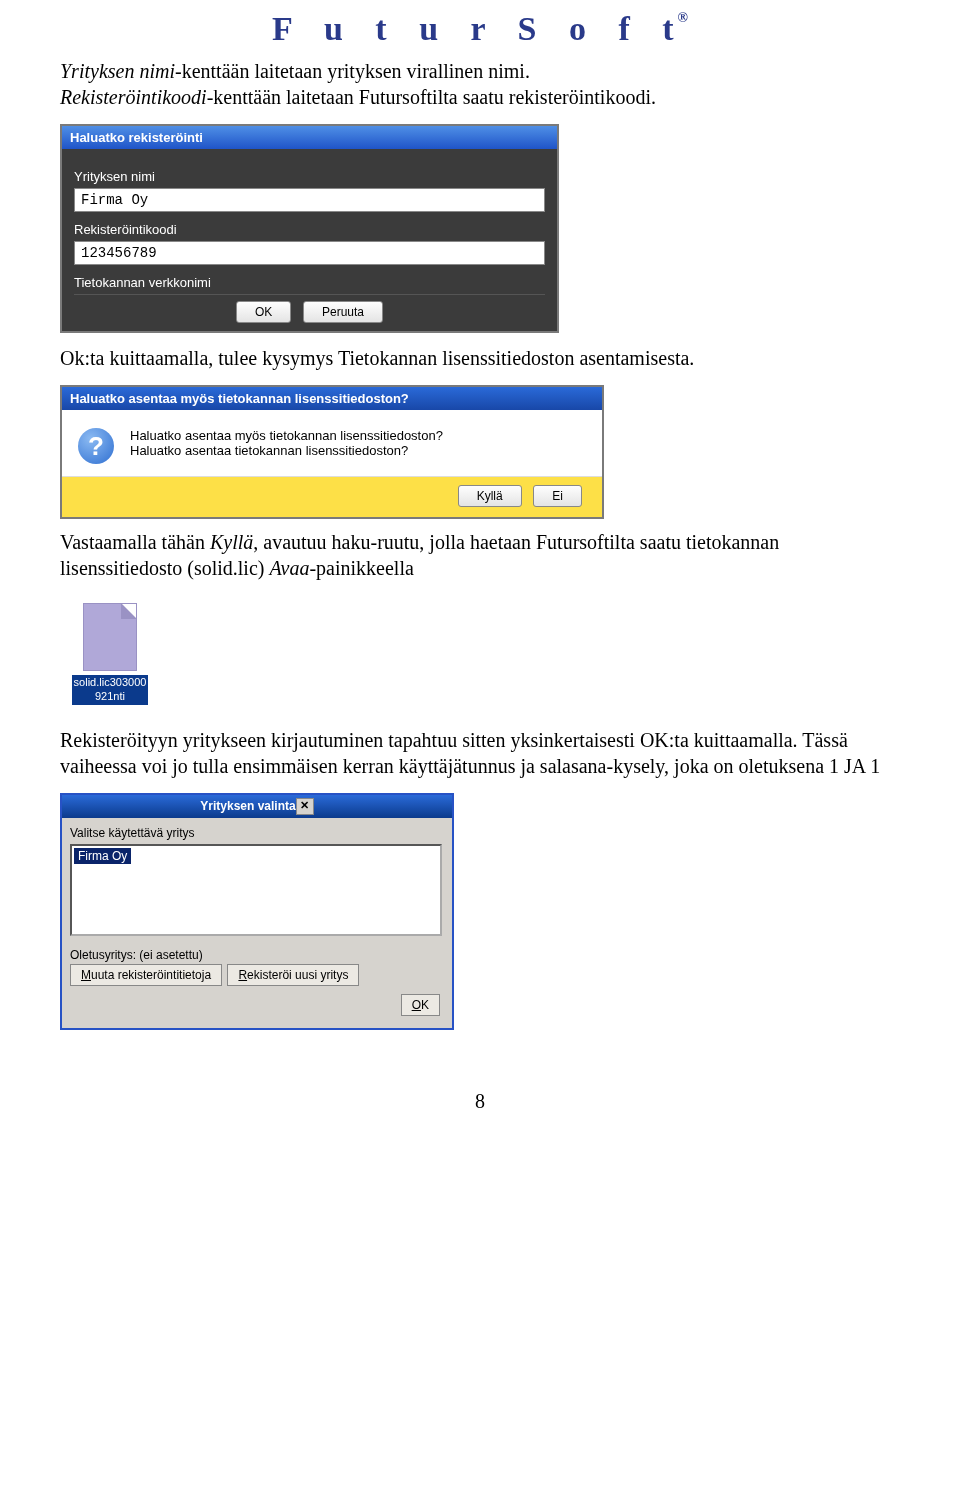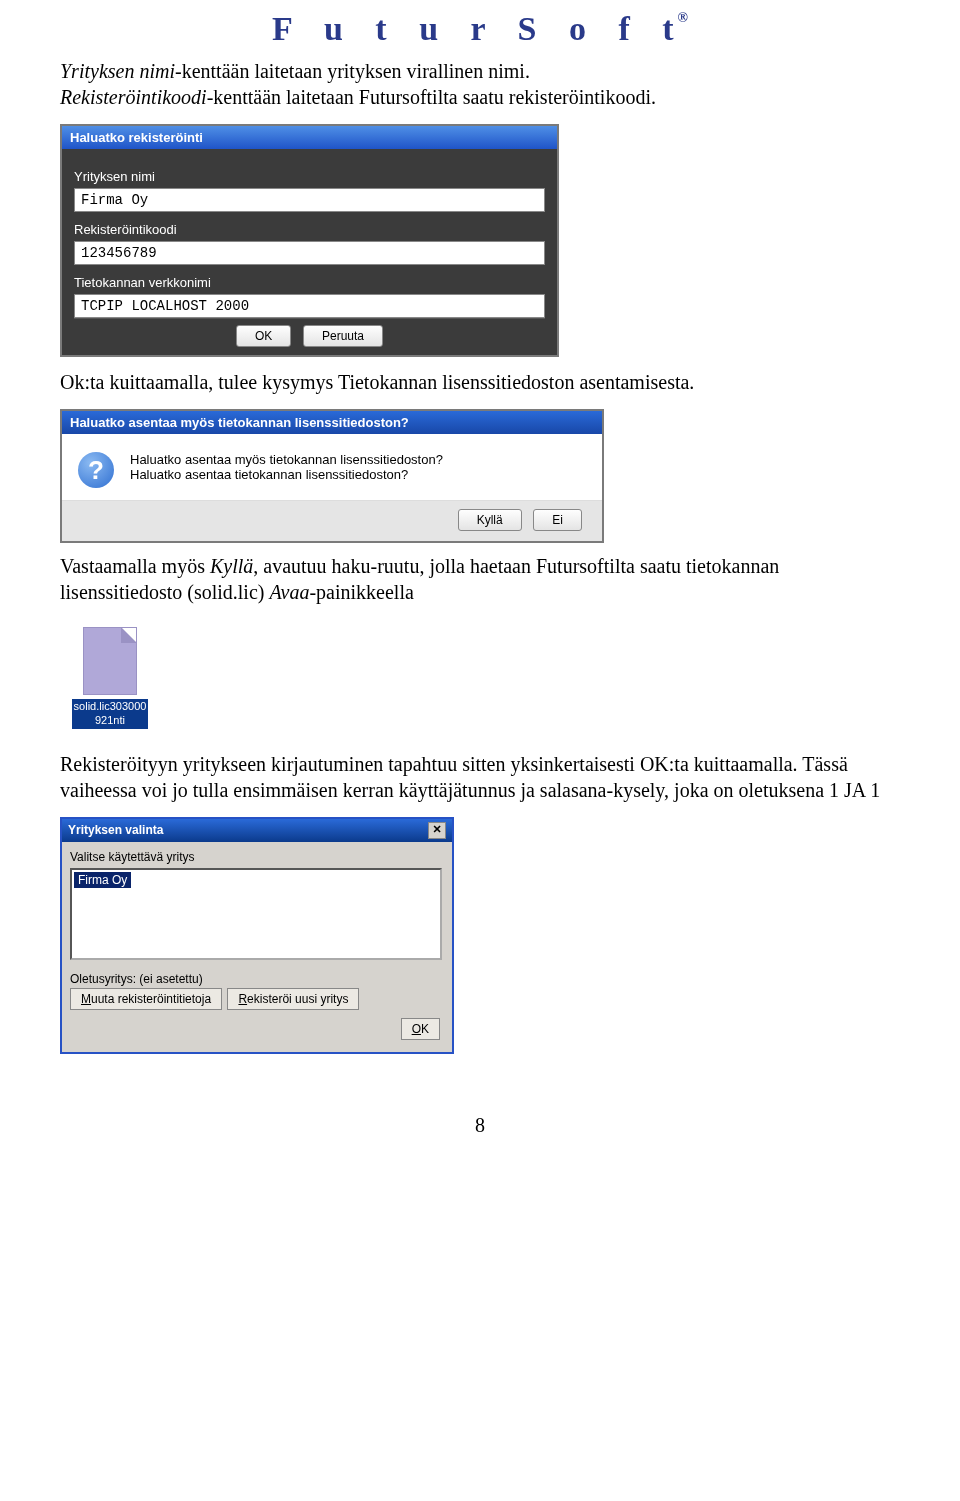--- a/index.html
+++ b/index.html
@@ -88,21 +88,21 @@
     border: 1px solid #888;
     border-radius: 3px;
     background: linear-gradient(#fefefe, #e4e4e4);
     color: #000;
   }
 
   
   .dialog2 {
     width: 540px;
     border: 2px solid #7a7a7a;
-    background: #e5e5e5;
+    background: #fde047;
     font-family: Tahoma, Arial, sans-serif;
     font-size: 13px;
     margin: 14px 0 0 0;
   }
   .dialog2 .titlebar {
     background: linear-gradient(#2a6ad8, #1847a8);
     padding: 4px 8px;
     font-weight: bold;
     color: #fff;
   }
@@ -169,21 +169,21 @@
     font-family: Tahoma, Arial, sans-serif;
     font-size: 12px;
     margin: 14px 0 12px 0;
   }
   .dialog3 .titlebar {
     background: linear-gradient(#2a6ad8, #0b3a8c);
     padding: 3px 6px;
     font-weight: bold;
     color: #fff;
     display: flex;
-    justify-content: space-between;
+    justify-content: center;
     align-items: center;
   }
   .dialog3 .close {
     width: 16px; height: 15px;
     background: #d6d3ce;
     border: 1px solid #888;
     color: #000;
     font-size: 11px; line-height: 13px;
     text-align: center;
     font-family: Arial, sans-serif;
@@ -242,21 +242,20 @@
   </div>
 
   <div class="dialog1">
     <div class="titlebar">Haluatko rekisteröinti</div>
     <div class="content">
       <label>Yrityksen nimi</label>
       <input type="text" value="Firma Oy" style="">
       <label>Rekisteröintikoodi</label>
       <input type="text" value="123456789" style="">
       <label>Tietokannan verkkonimi</label>
-      <input type="text" value="TCPIP LOCALHOST 2000" style="">
       <div class="btnrow">
         <button>OK</button>
         <button>Peruuta</button>
       </div>
     </div>
   </div>
 
   <div class="body-text">Ok:ta kuittaamalla, tulee kysymys Tietokannan lisenssitiedoston asentamisesta.</div>
 
   <div class="dialog2">
@@ -268,21 +267,21 @@
         <div>Haluatko asentaa tietokannan lisenssitiedoston?</div>
       </div>
     </div>
     <div class="btnrow">
       <button>Kyllä</button>
       <button>Ei</button>
     </div>
   </div>
 
   <div class="body-text">
-    <span>Vastaamalla myös </span><span class="italic">Kyllä</span><span>, avautuu haku-ruutu, jolla haetaan Futursoftilta saatu tietokannan lisenssitiedosto (solid.lic) </span><span class="italic">Avaa</span><span>-painikkeella</span>
+    <span>Vastaamalla tähän </span><span class="italic">Kyllä</span><span>, avautuu haku-ruutu, jolla haetaan Futursoftilta saatu tietokannan lisenssitiedosto (solid.lic) </span><span class="italic">Avaa</span><span>-painikkeella</span>
   </div>
 
   <div class="file-icon-block">
     <div class="file-shape"></div>
     <span class="file-label">solid.lic303000
 921nti</span>
   </div>
 
   <div class="body-text">Rekisteröityyn yritykseen kirjautuminen tapahtuu sitten yksinkertaisesti OK:ta kuittaamalla. Tässä vaiheessa voi jo tulla ensimmäisen kerran käyttäjätunnus ja salasana-kysely, joka on oletuksena 1 JA 1</div>
 

